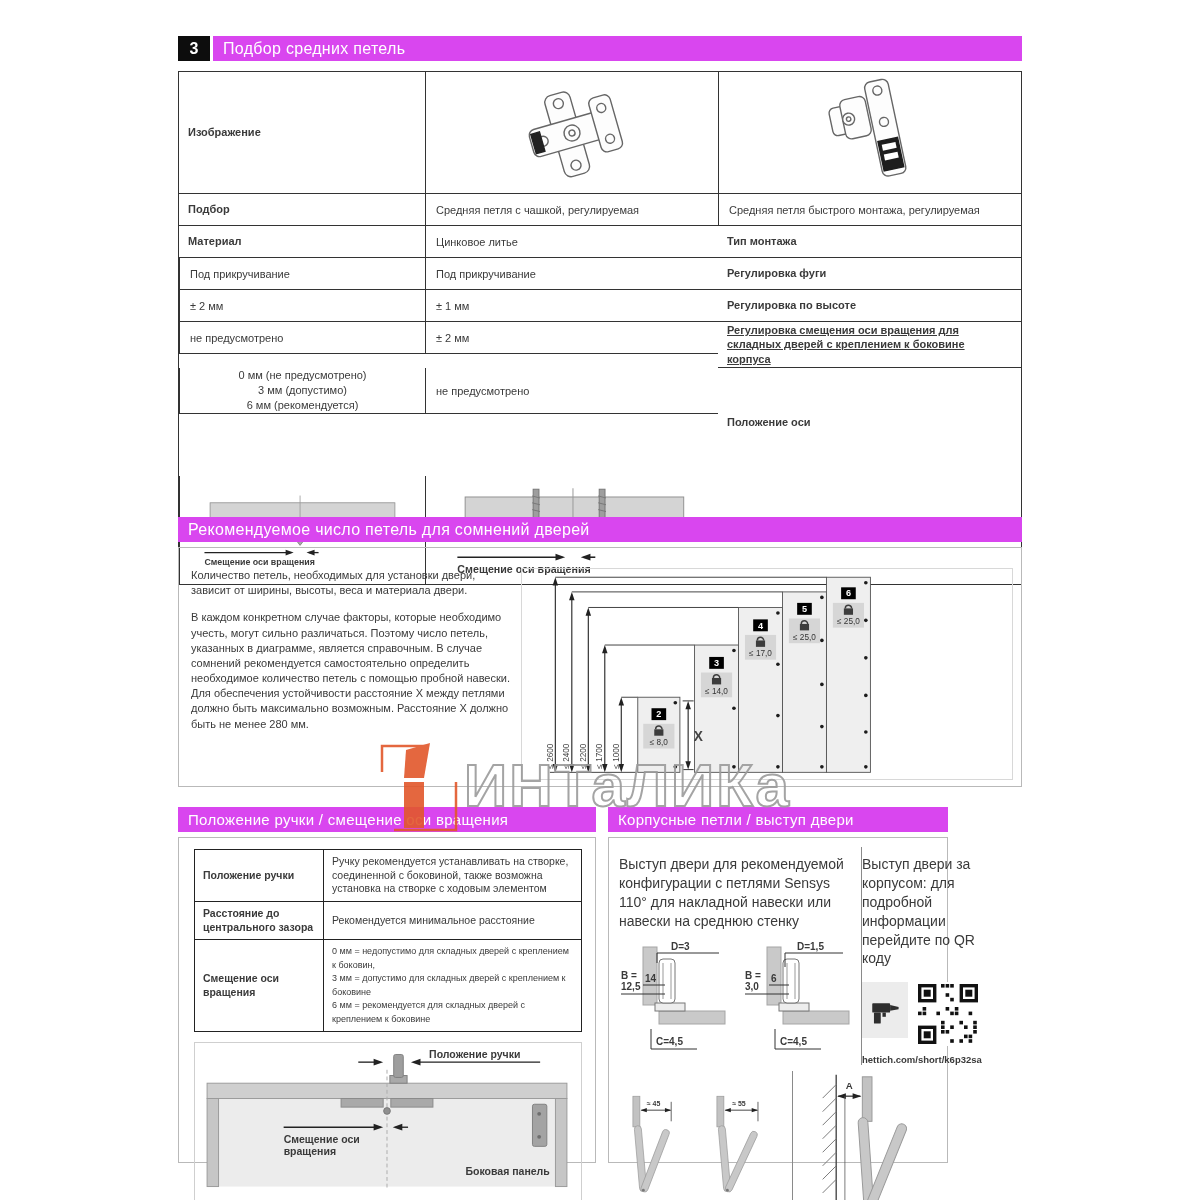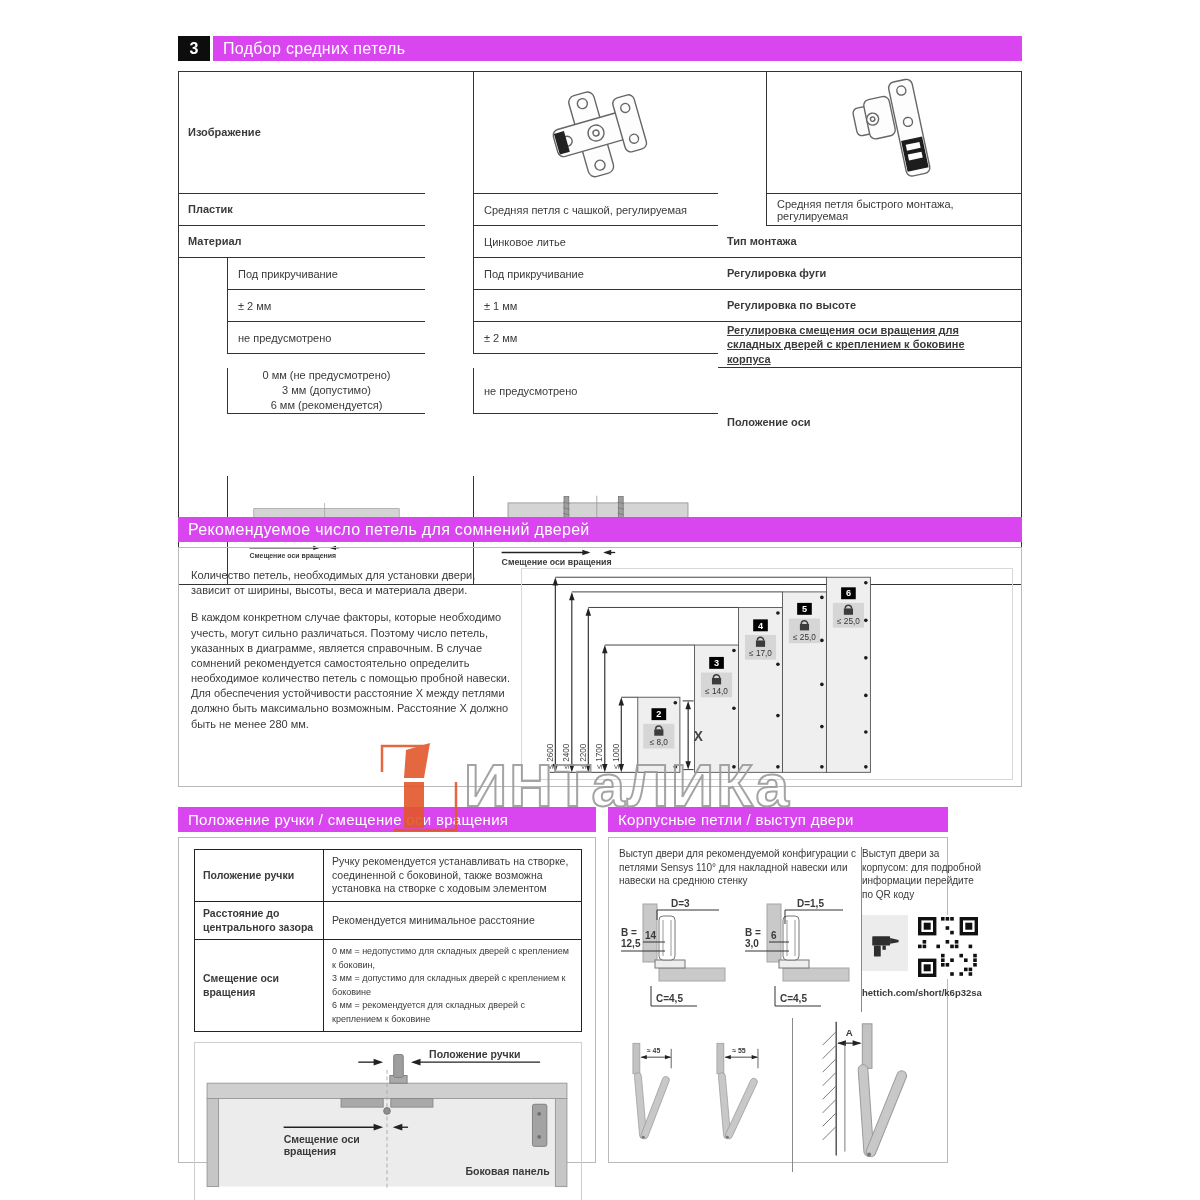--- a/index.html
+++ b/index.html
@@ -15,21 +15,21 @@
   .sec-header{display:flex;height:25px;}
   .num-box{width:32px;background:#0d0d0d;color:#fff;font-size:16px;font-weight:bold;
            display:flex;align-items:center;justify-content:center;margin-right:3px;}
   .bar-title{flex:1;background:#d946ef;color:#fff;font-size:16px;display:flex;align-items:center;
              padding-left:10px;letter-spacing:.3px;}
 
   
   .t1{display:grid;grid-template-columns:246px 293px 303px;margin-top:10px;border:1px solid #333;}
   .t1 > div{border-bottom:1px solid #333;display:flex;align-items:center;font-size:11px;
             padding:4px 10px;box-sizing:border-box;}
-  .t1 > div.cl{border-left:1px solid #333;margin-left:48px;}
+  .t1 > div.cl{border-left:1px solid #333;}
   .t1 > div.last{border-bottom:none;}
   .t1 .lab{font-weight:bold;padding-left:9px;line-height:1.3;}
   .r-img{height:122px;justify-content:center;}
   .r-txt{height:32px;}
   .r-multi{height:46px;}
   .r-axis{height:108px;justify-content:center;}
   .ml{display:block;line-height:1.3;align-self:center;text-decoration:underline;}
   .mlines{display:flex;flex-direction:column;justify-content:center;line-height:1.35;font-size:10.5px;}
 
   
@@ -44,21 +44,21 @@
   .t3 > div{border-bottom:1px solid #222;font-size:10.5px;padding:5px 8px;box-sizing:border-box;
             display:flex;flex-direction:column;justify-content:center;line-height:1.3;}
   .t3 > div.cl{border-left:1px solid #222;}
   .t3 > div.last{border-bottom:none;}
   .t3 .lab{font-weight:bold;}
   .s3-diagram{border:1px solid #cfcfcf;margin-left:3px;width:386px;}
 
   .s4-body{display:flex;}
   .s4-left{width:242px;}
   .s4-right{border-left:1px solid #8a8a8a;flex:1;}
-  .s4-note{font-size:10px;line-height:1.35;margin-bottom:6px;}
+  .s4-note{font-size:14px;line-height:1.35;margin-bottom:6px;margin-top:8px;}
   .qr-row{display:flex;align-items:flex-start;margin-top:14px;}
   .drill-box{width:46px;height:56px;background:#ececec;display:flex;align-items:center;justify-content:center;margin-right:8px;}
   .qr-link{font-size:9.5px;font-weight:bold;margin-top:8px;}
   .d-dia-row{display:flex;margin-top:4px;}
   .s4-bottom{display:flex;margin-top:6px;}
   .v-third{border-left:1px solid #8a8a8a;padding-left:14px;margin-left:6px;}
   .dimtext{font-size:9px;fill:#444;}
   .cap{font-weight:bold;font-size:11px;fill:#3a3a3a;}
 </style>
 </head>
@@ -102,21 +102,21 @@
               <circle cx="62" cy="38" r="2.2"></circle>
             <circle cx="96" cy="16" r="4.5"></circle>
               <circle cx="96" cy="48" r="4.5"></circle>
             <rect x="86" y="66" width="20" height="30" fill="#1d1d1d" stroke="#1d1d1d"></rect>
             <rect x="89" y="70" width="14" height="6" fill="#fff" stroke="none"></rect>
             <rect x="89" y="80" width="14" height="6" fill="#fff" stroke="none"></rect>
           </g>
         </svg>
       </div>
 
-      <div class="lab r-txt">Пластик</div>
+      <div class="lab r-txt">Подбор</div>
       <div class="cl r-txt">Средняя петля с чашкой, регулируемая</div>
       <div class="cl r-txt">Средняя петля быстрого монтажа, регулируемая</div>
 
       <div class="lab r-txt">Материал</div>
       <div class="cl r-txt">Цинковое литье</div>
 
       <div class="lab r-txt">Тип монтажа</div>
       <div class="cl r-txt">Под прикручивание</div>
       <div class="cl r-txt">Под прикручивание</div>
 

